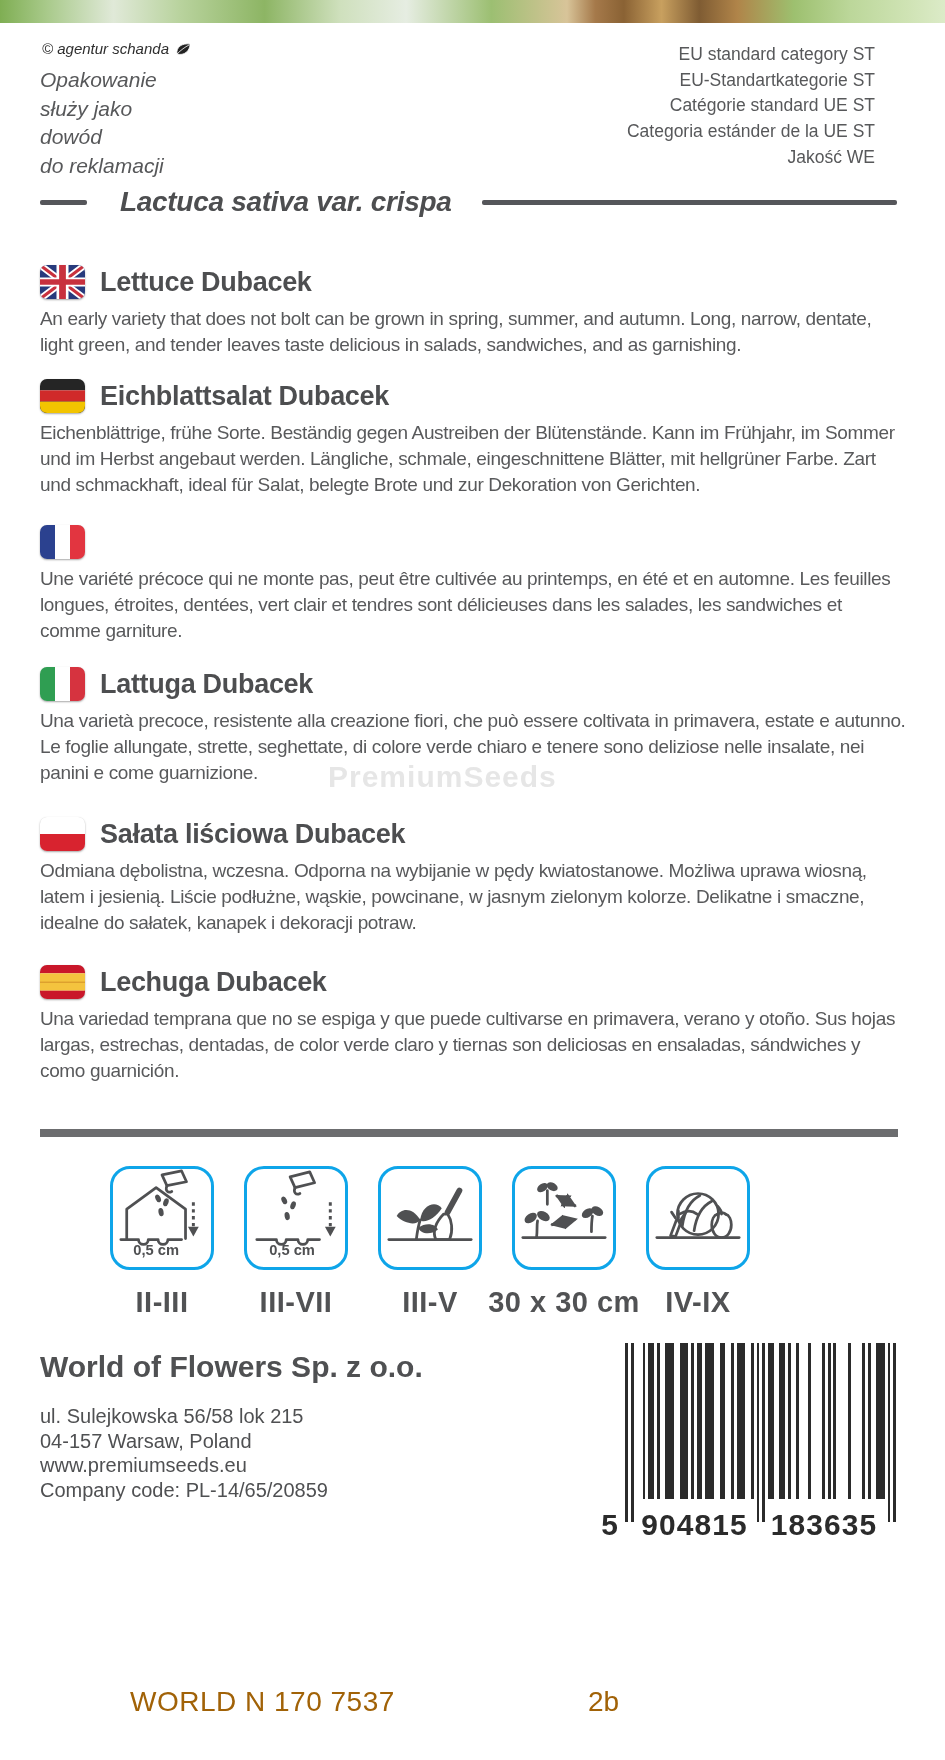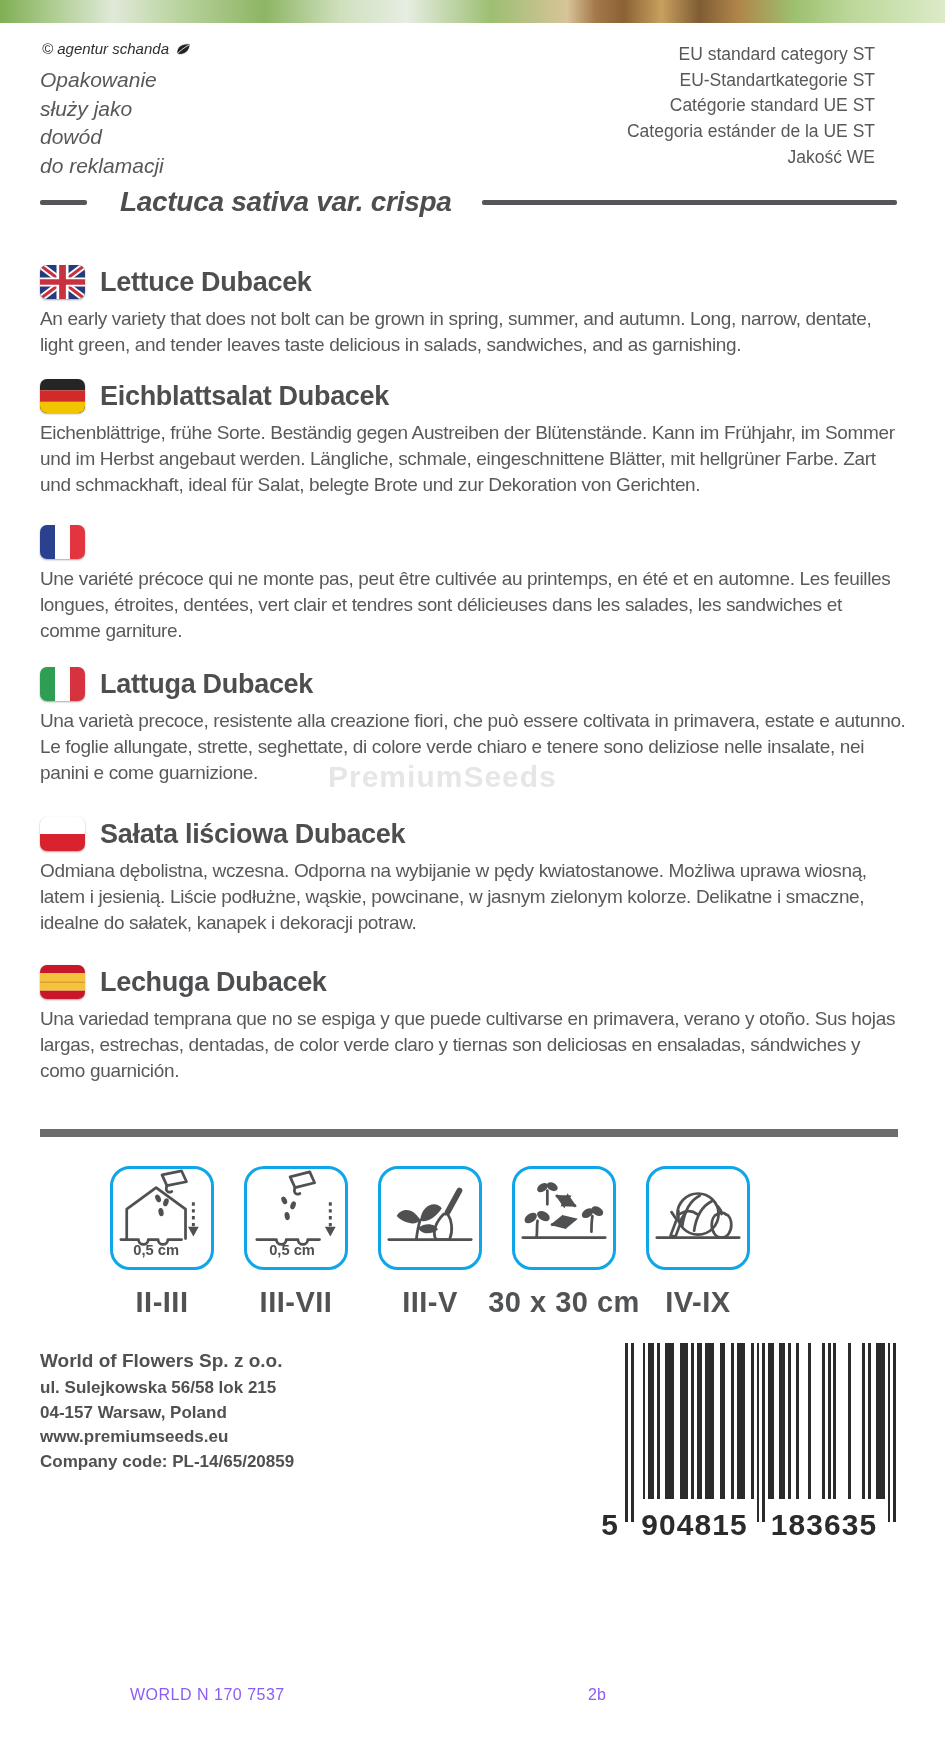--- a/index.html
+++ b/index.html
@@ -37,26 +37,26 @@
   
   .divider{position:absolute;top:1129px;left:40px;width:858px;height:8px;background:#6c6d6f;}
   
   .pictos{position:absolute;top:1166px;left:110px;display:flex;gap:30px;}
   .picto{width:104px;display:flex;flex-direction:column;align-items:center;}
   .picto-box{width:104px;height:104px;border:3px solid #0ea5e9;border-radius:20px;box-sizing:border-box;background:#fff;}
   .picto-box svg{display:block;width:98px;height:98px;}
   .picto-label{margin-top:16px;font-size:29px;font-weight:bold;color:#515254;letter-spacing:0.5px;white-space:nowrap;}
   
   .company{position:absolute;left:40px;top:1350px;color:#4f5052;}
-  .company .name{font-size:19px;font-weight:bold;margin-bottom:4px;}
-  .company .line{font-size:17px;font-weight:bold;line-height:24.5px;}
+  .company .name{font-size:30px;font-weight:bold;margin-bottom:20px;}
+  .company .line{font-size:20px;font-weight:normal;line-height:24.5px;}
   .barcode{position:absolute;left:597px;top:1343px;}
   .barcode svg{display:block;}
   
-  .footer{position:absolute;top:1686px;left:0;width:945px;height:40px;color:#8b5cf6;font-size:16px;}
+  .footer{position:absolute;top:1686px;left:0;width:945px;height:40px;color:#a16207;font-size:28px;}
   .footer .print-code{position:absolute;left:130px;top:0;letter-spacing:0.5px;}
   .footer .batch{position:absolute;left:588px;top:0;}
   .ic{stroke:#4f5052;stroke-width:2.8;fill:none;stroke-linecap:round;stroke-linejoin:round;}
   .icf{fill:#4f5052;stroke:none;}
   .ictext{font-family:"Liberation Sans",sans-serif;font-weight:bold;}
 </style>
 </head>
 <body>
 
 <div class="page">

